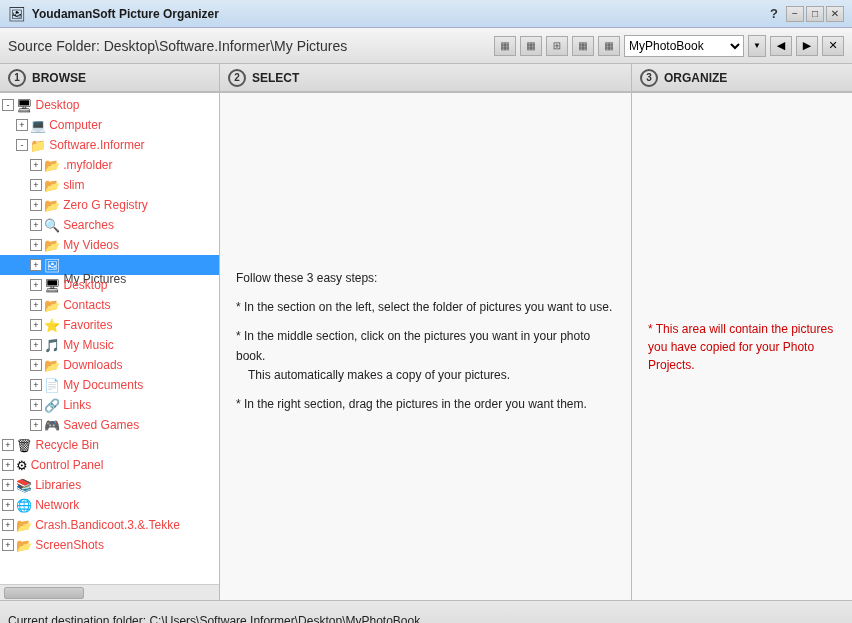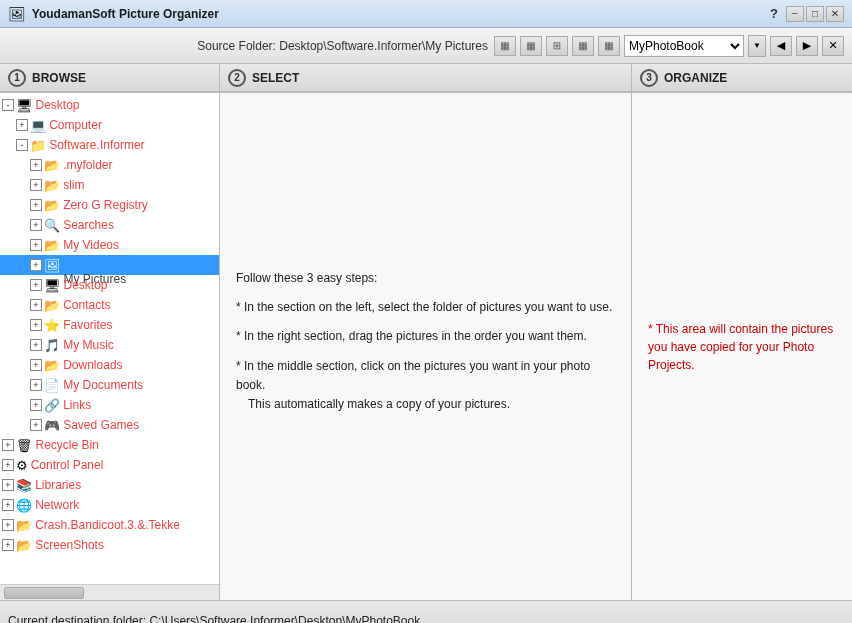--- a/index.html
+++ b/index.html
@@ -29,21 +29,21 @@
     
     .toolbar {
       background: linear-gradient(to bottom, #f5f5f5, #e0e0e0);
       height: 36px;
       display: flex;
       align-items: center;
       padding: 0 8px;
       border-bottom: 1px solid #bbb;
       gap: 6px;
     }
-    .source-label { font-size: 12px; color: #333; flex: 1; text-align: right; }
+    .source-label { font-size: 14px; color: #333; flex: 1; }
     .toolbar-right { display: flex; align-items: center; gap: 4px; }
     .view-btn {
       width: 22px; height: 20px; background: linear-gradient(to bottom, #e8e8e8, #d0d0d0);
       border: 1px solid #aaa; display: flex; align-items: center; justify-content: center;
       font-size: 10px; cursor: pointer; color: #555;
     }
     .album-select {
       height: 22px; padding: 0 0; border: 1px solid #aaa;
       background: white; font-size: 12px; min-width: 120px;
     }
@@ -380,25 +380,25 @@
         <div class="scroll-thumb"></div>
       </div>
     </div>
   </div>
 
   <div class="select-panel">
     <div class="select-content">
       <div class="instructions">
         <p class="step">Follow these 3 easy steps:</p>
         <p class="step">* In the section on the left, select the folder of pictures you want to use.</p>
-        <p class="step">* In the right section, drag the pictures in the order you want them.</p>
         <p class="step">
           <span>* In the middle section, click on the pictures you want in your photo book.</span><br>
           <span class="sub">This automatically makes a copy of your pictures.</span>
         </p>
+        <p class="step">* In the right section, drag the pictures in the order you want them.</p>
       </div>
     </div>
   </div>
 
   <div class="organize-panel">
     <div class="organize-content">
       <p class="organize-hint">* This area will contain the pictures you have copied for your Photo Projects.</p>
     </div>
   </div>
 

